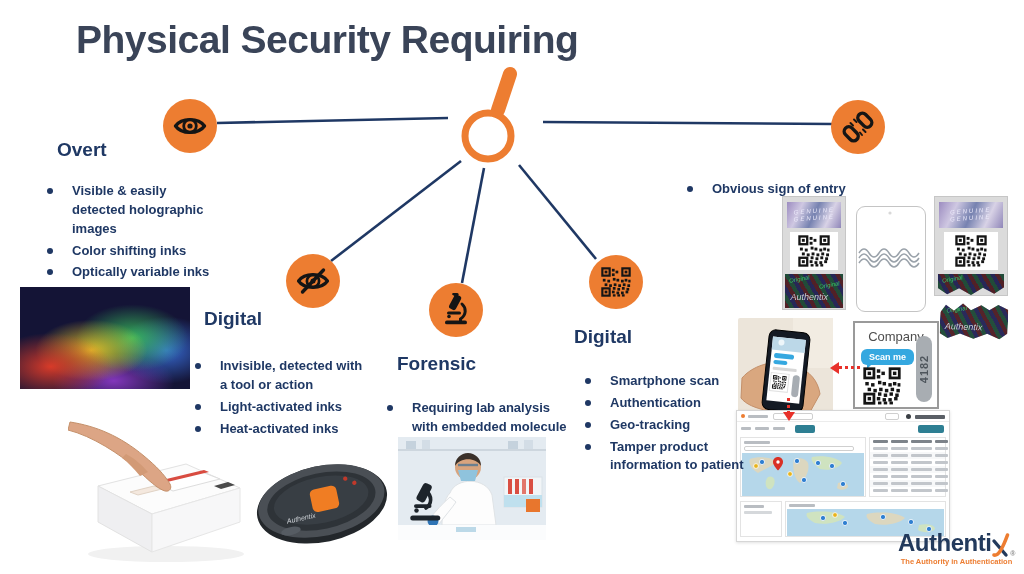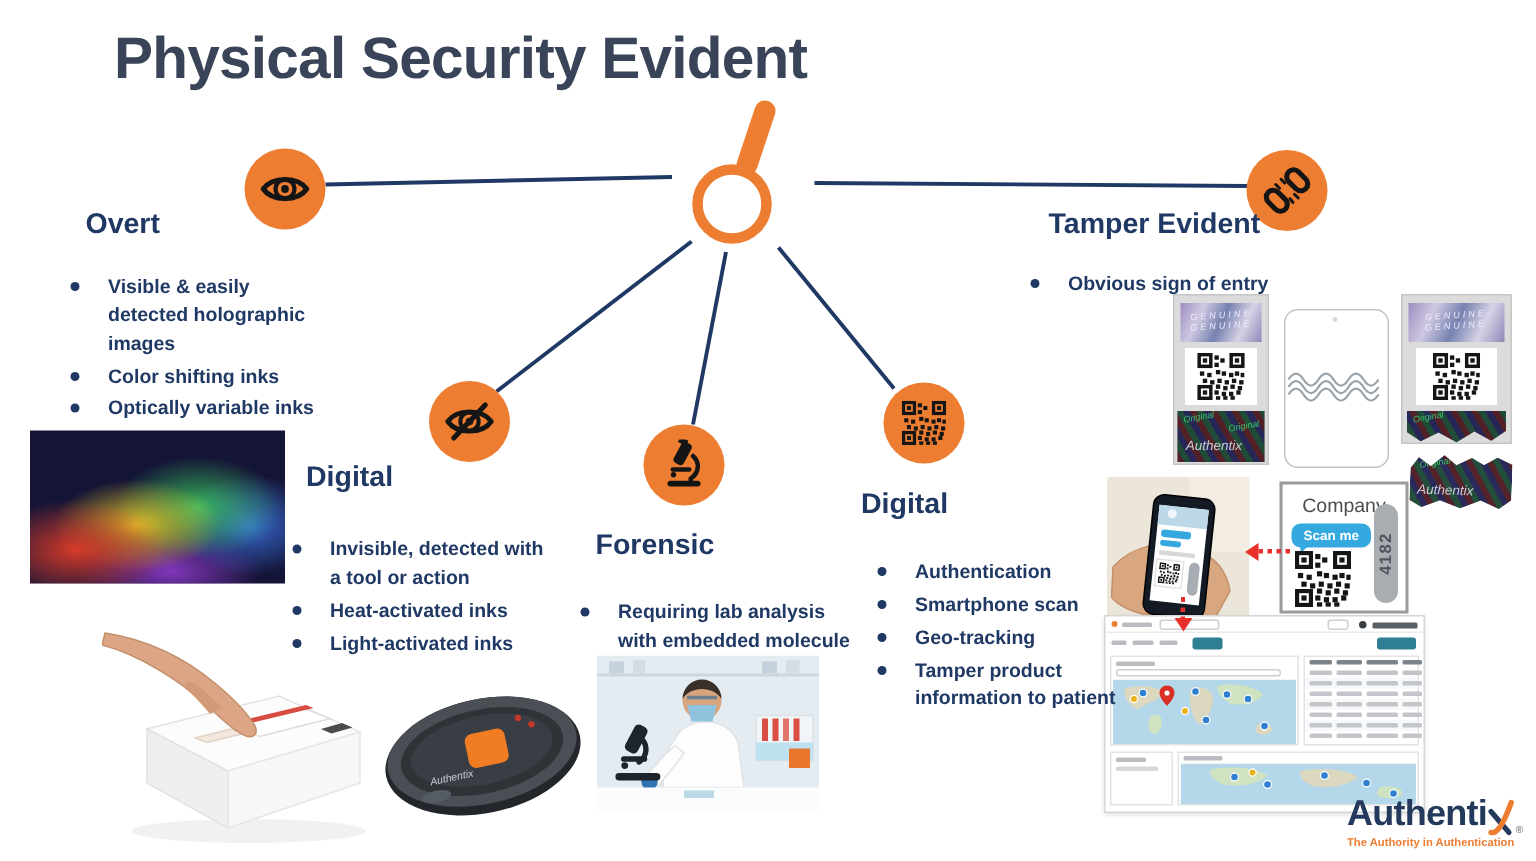--- a/index.html
+++ b/index.html
@@ -64,21 +64,21 @@
   .bar{position:absolute;background:#b9bdc2;border-radius:1px;}
   .bar.dark{background:#5a5f66;}
   .panel{position:absolute;background:#fff;border:1px solid #e3e3e3;}
   .btn-teal{position:absolute;background:#2E7F93;border-radius:2px;}
   .inputbox{position:absolute;background:#fff;border:1px solid #cfcfcf;border-radius:2px;}
   .thead,.trow{display:grid;grid-template-columns:15px 17px 21px 13px;gap:3px;align-items:center;padding:0 3px;height:7px;}
   .thead i{display:block;height:3px;background:#7d838a;border-radius:1px;}
   .trow i{display:block;height:2.5px;background:#c2c6cb;border-radius:1px;}
   .trow:nth-child(odd){background:#f7f8f9;}
 
-  .logo{position:absolute;left:898px;top:529px;z-index:4;}
+  .logo{position:absolute;left:898px;top:529px;z-index:4;text-align:center;}
   .logo .brand{font-size:24px;font-weight:700;color:#233A5C;letter-spacing:-.5px;display:flex;align-items:flex-end;}
   .logo .reg{font-size:7px;color:#8a8a8a;margin-left:1px;}
   .logo .tagline{font-size:7.5px;font-weight:700;color:#ED7D31;margin-top:0;}
 </style>
 </head>
 <body>
 
 <svg width="0" height="0" style="position:absolute">
   <defs>
     <symbol id="qr" viewBox="0 0 33 33">
@@ -118,21 +118,21 @@
         <rect x="13" y="30" width="3" height="2.5"></rect>
           <rect x="18" y="30" width="3" height="2.5"></rect>
           <rect x="23" y="30" width="3" height="2.5"></rect>
       </g>
     </symbol>
   </defs>
 </svg>
 
 <div class="slide">
 
-  <div class="title">Physical Security Evident</div>
+  <div class="title">Physical Security Requiring</div>
 
   <svg class="lines" width="1024" height="574">
     <g stroke="#1F3864" stroke-width="2.6">
       <line x1="217" y1="123" x2="448" y2="118"></line>
       <line x1="331" y1="261" x2="461" y2="161"></line>
       <line x1="462" y1="283" x2="484" y2="168"></line>
       <line x1="596" y1="259" x2="519" y2="165"></line>
       <line x1="832" y1="124" x2="543" y2="122"></line>
     </g>
   </svg>
@@ -198,38 +198,37 @@
   <div class="heading" style="left:57px;top:139px">Overt</div>
   <ul class="bullets" style="left:28px;top:166px;width:172px">
     <li>Visible &amp; easily detected holographic images</li>
     <li>Color shifting inks</li>
     <li>Optically variable inks</li>
   </ul>
 
   <div class="heading" style="left:204px;top:308px">Digital</div>
   <ul class="bullets" style="left:176px;top:341px;width:178px">
     <li>Invisible, detected with a tool or action</li>
+    <li>Light-activated inks</li>
     <li>Heat-activated inks</li>
-    <li>Light-activated inks</li>
   </ul>
 
   <div class="heading" style="left:397px;top:353px">Forensic</div>
   <ul class="bullets" style="left:368px;top:383px;width:190px">
     <li>Requiring lab analysis with embedded molecule</li>
   </ul>
 
   <div class="heading" style="left:574px;top:326px">Digital</div>
   <ul class="bullets" style="left:566px;top:356px;width:180px">
+    <li>Smartphone scan</li>
     <li>Authentication</li>
-    <li>Smartphone scan</li>
     <li>Geo-tracking</li>
     <li>Tamper product information to patient</li>
   </ul>
 
-  <div class="heading" style="left:699px;top:139px">Tamper Evident</div>
   <ul class="bullets" style="left:668px;top:164px;width:200px">
     <li>Obvious sign of entry</li>
   </ul>
 
   <div class="photo hologram" style="left:20px;top:287px;width:170px;height:102px"></div>
 
   <div class="photo" style="left:68px;top:420px;width:185px;height:148px">
     <svg width="185" height="148" viewBox="0 0 185 148">
       <ellipse cx="98" cy="134" rx="78" ry="8" fill="#f1f1f1"></ellipse>
       <polygon points="30,66 118,44 172,68 84,94" fill="#fcfcfc" stroke="#e2e2e2"></polygon>

